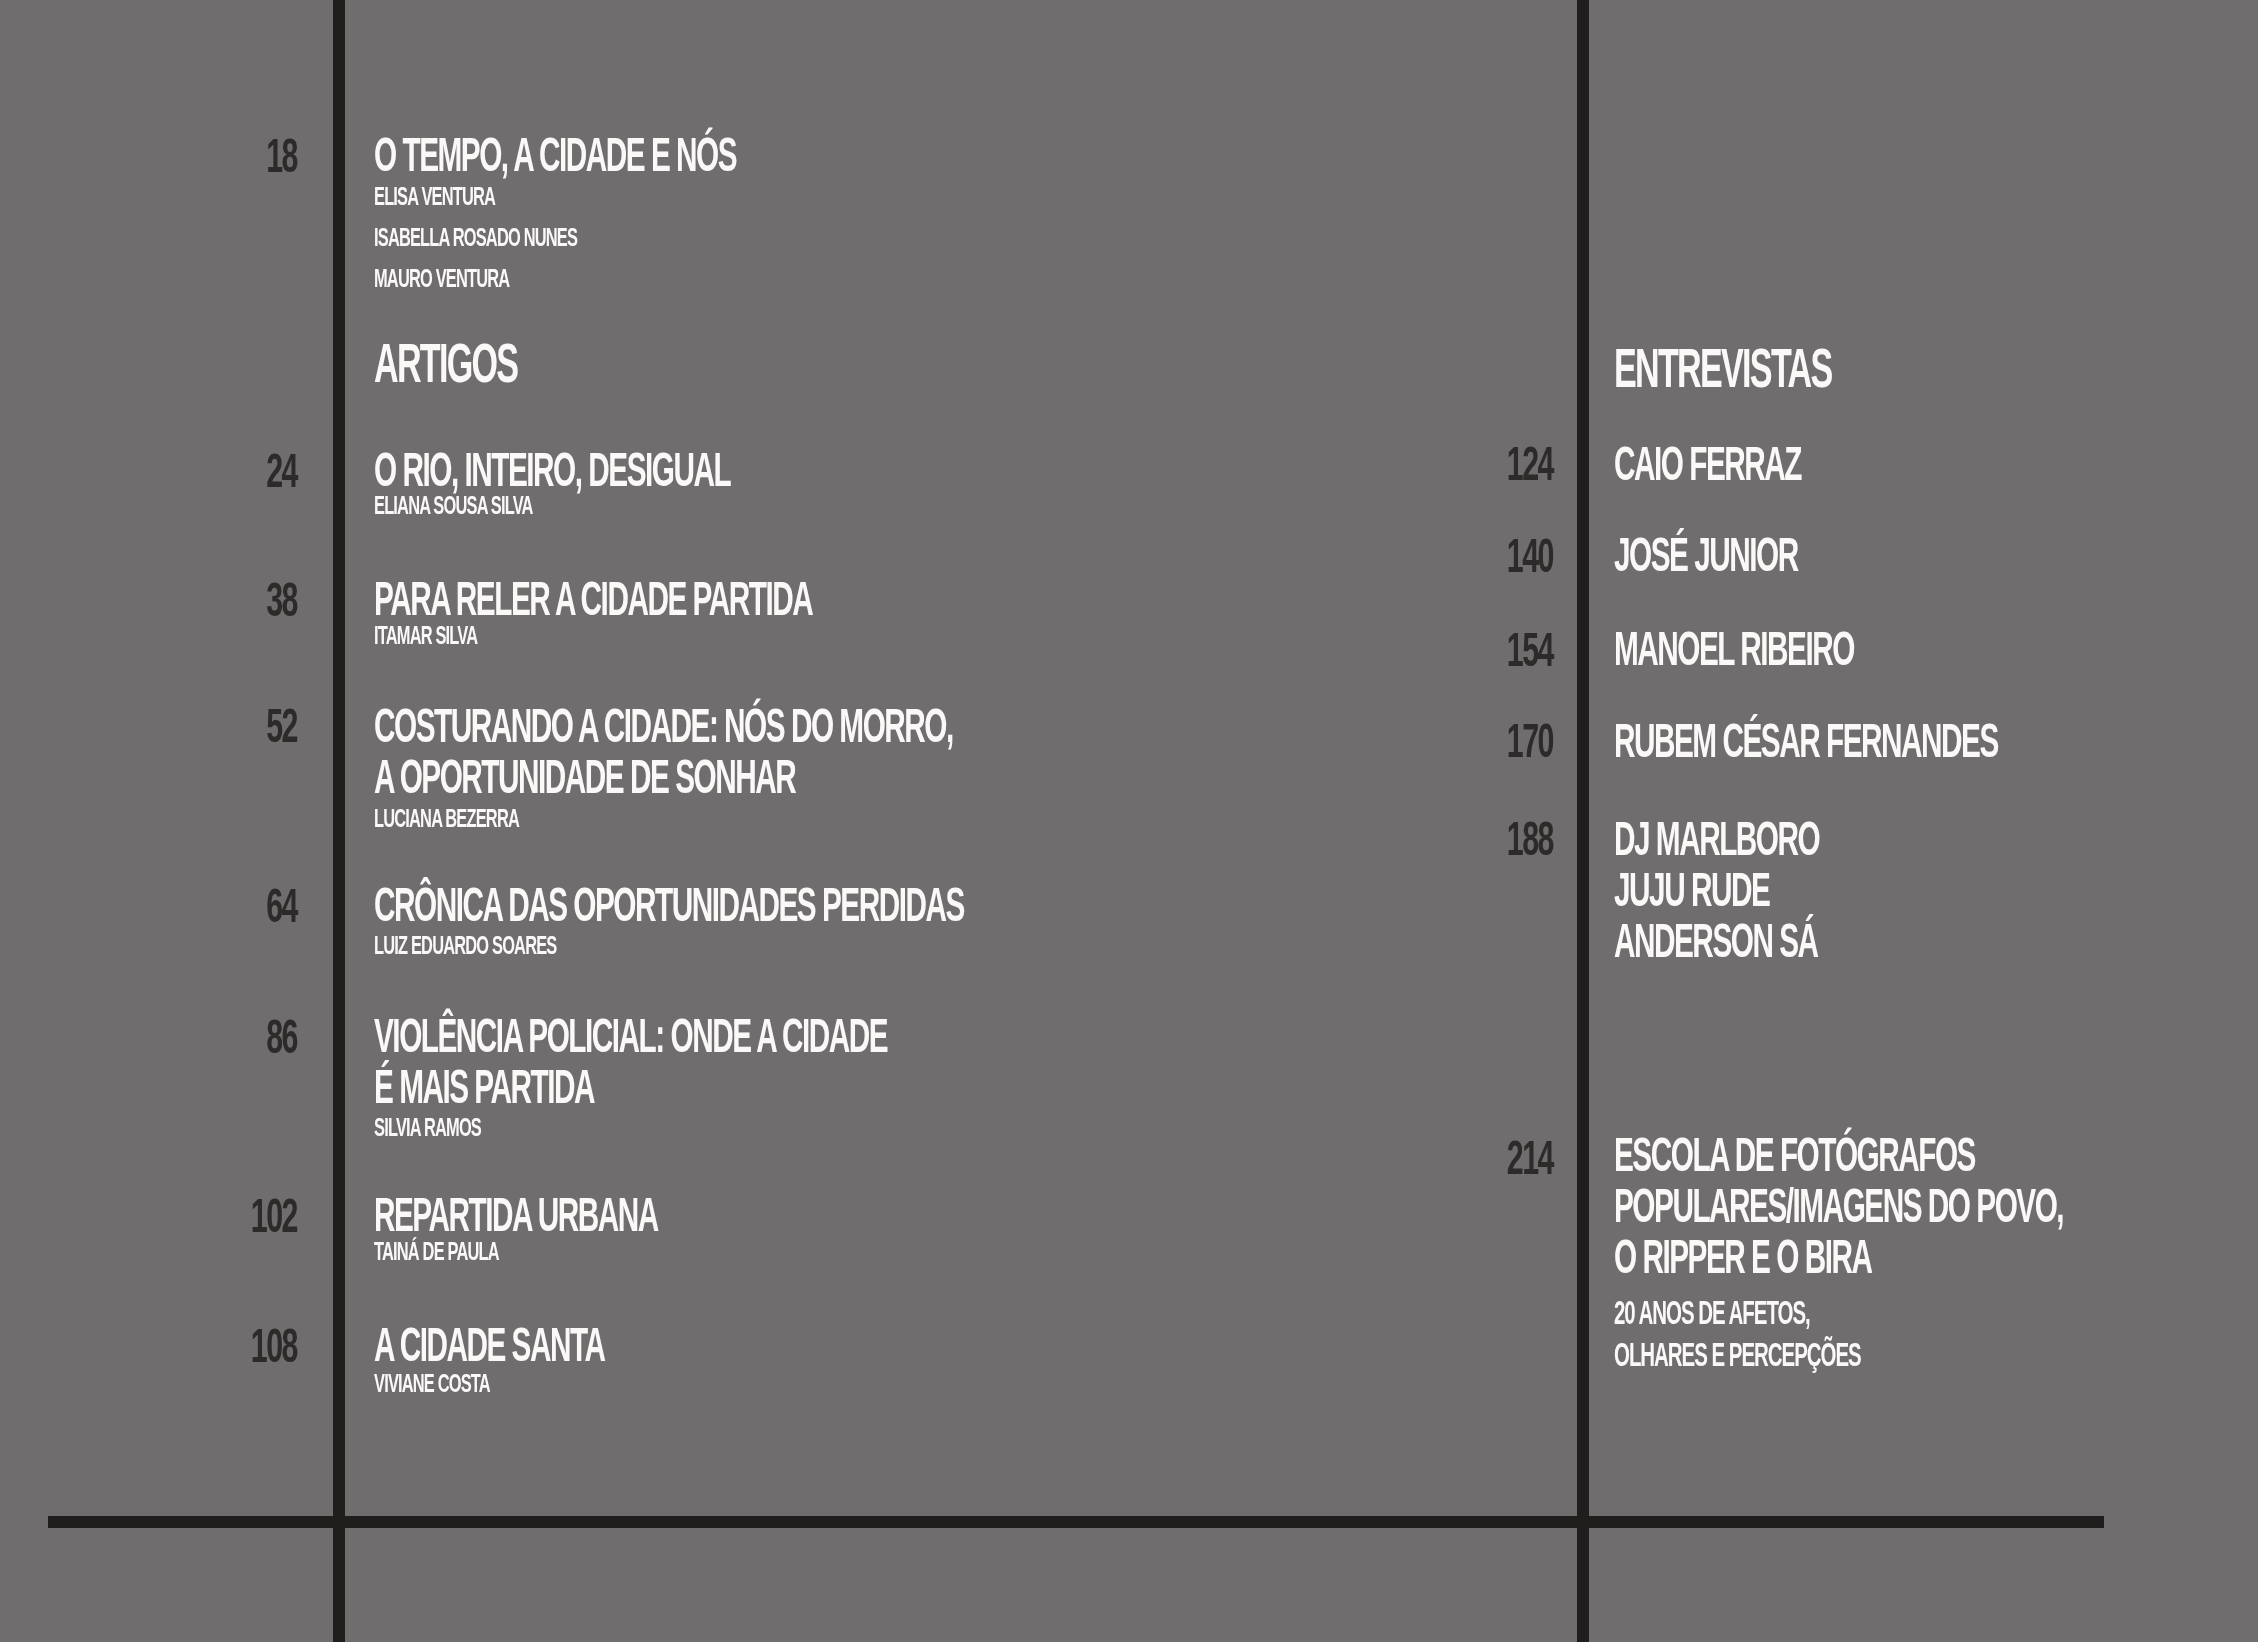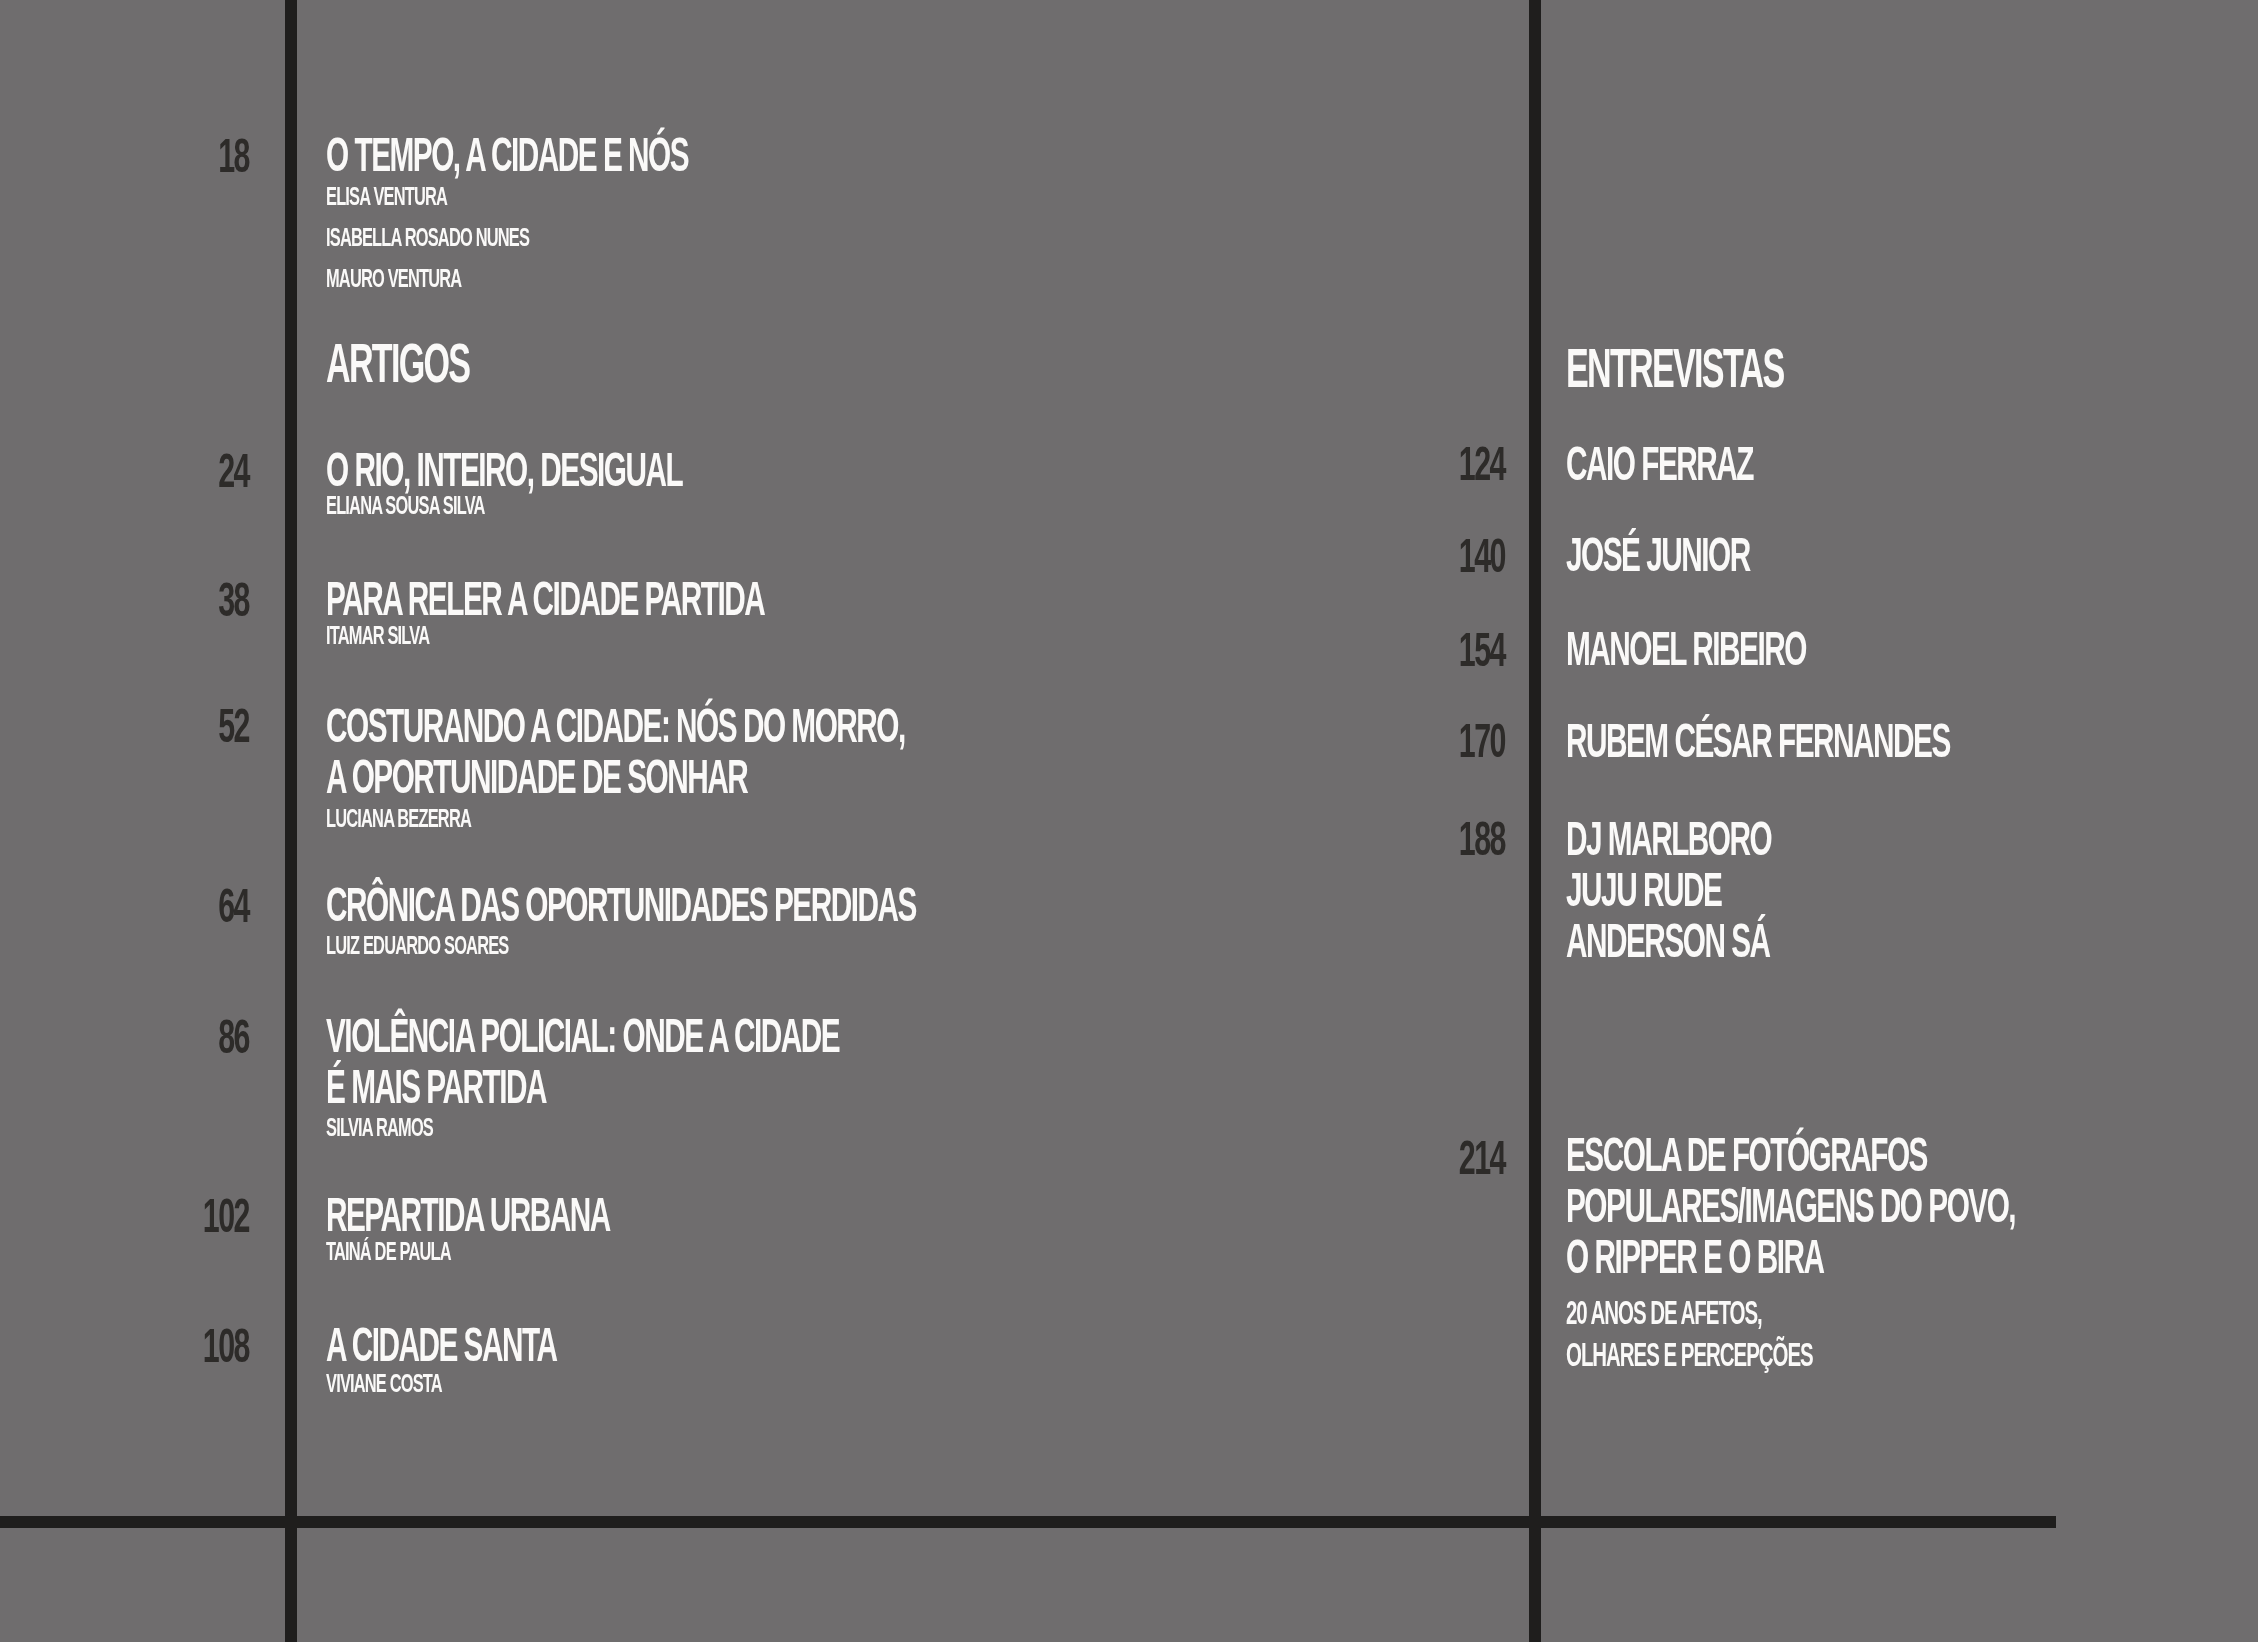--- a/index.html
+++ b/index.html
@@ -7,20 +7,21 @@
     padding: 0;
     background: #6f6d6e;
   }
   .page {
     position: relative;
     width: 2056px;
     height: 1643px;
     background: #6f6d6e;
     overflow: hidden;
     font-family: "Liberation Sans", "DejaVu Sans", sans-serif;
+    margin-left: 48px;
   }
   .vline {
     position: absolute;
     top: 0;
     width: 11.5px;
     height: 1643px;
     background: #1f1e1d;
   }
   .hline {
     position: absolute;

